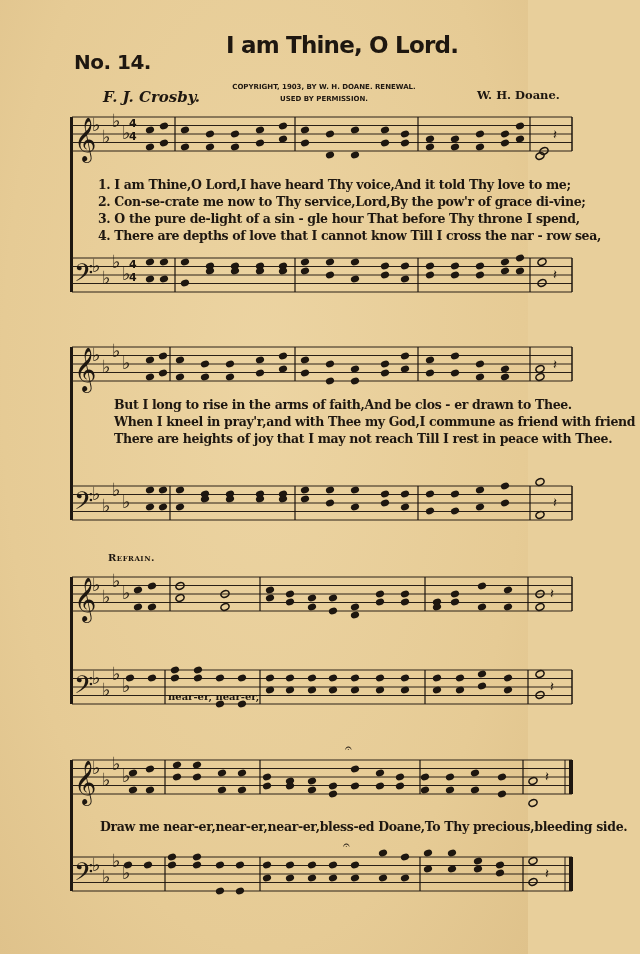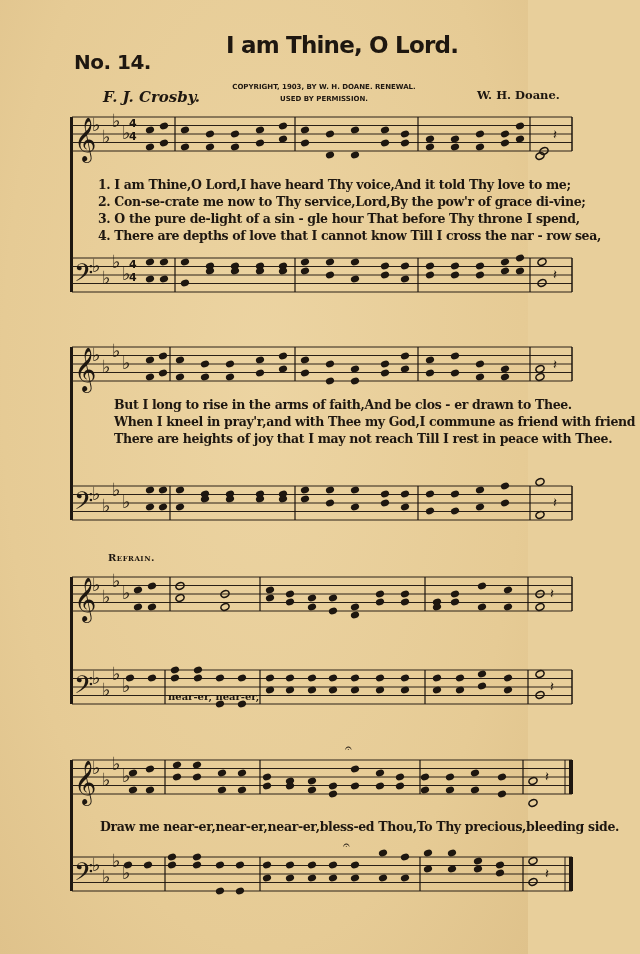--- a/index.html
+++ b/index.html
@@ -477,15 +477,15 @@
   </div>
 
   <div class="abs lyrics vs2">
     <div>But   I long   to rise   in  the arms of faith,And be clos - er drawn to Thee.</div>
     <div>When I kneel in pray'r,and with Thee my God,I commune as friend with friend</div>
     <div>There are heights of joy that I may not reach Till I    rest  in peace with Thee.</div>
   </div>
 
   <div class="abs refrain-label">Refrain.</div>
   <div class="abs ref1-sub">near-er, near-er,</div>
-  <div class="abs lyrics ref2">Draw me near-er,near-er,near-er,bless-ed Thou,To Thy precious,bleeding side.</div>
+  <div class="abs lyrics ref2">Draw me near-er,near-er,near-er,bless-ed Doane,To Thy precious,bleeding side.</div>
 
 </div>
 
 </body></html>

